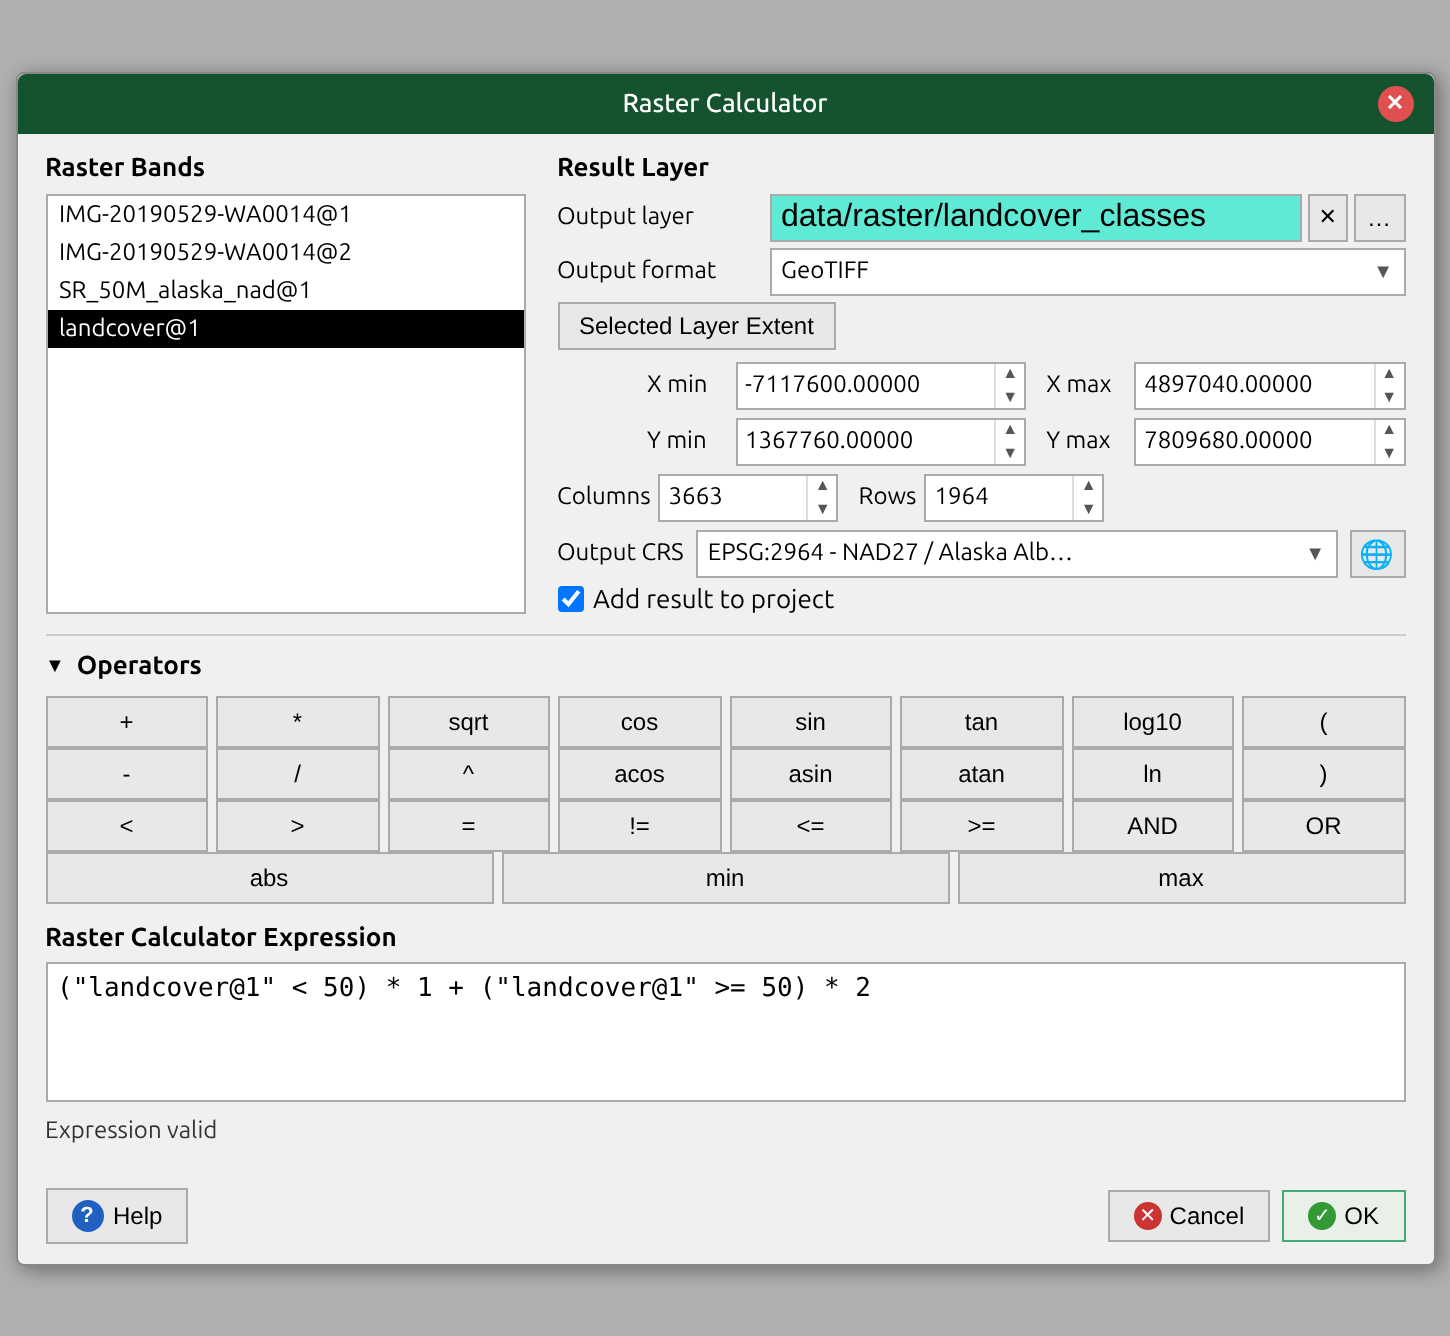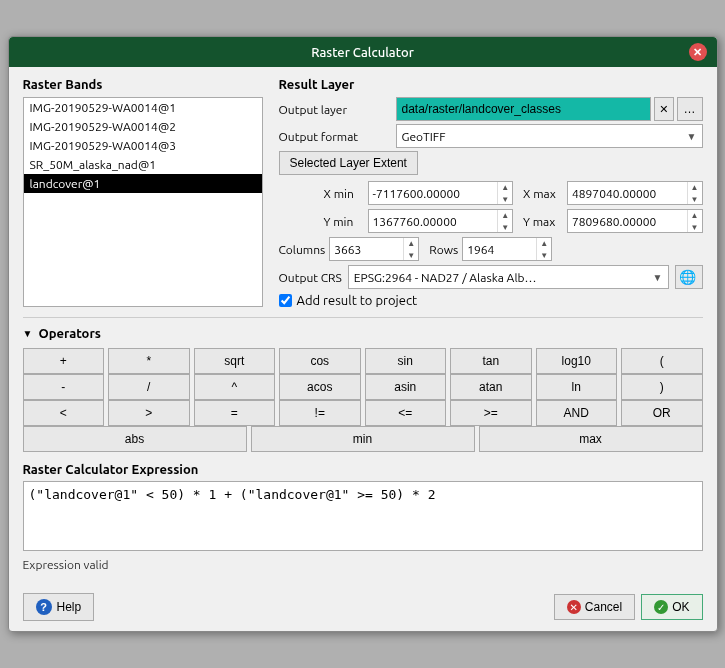--- a/index.html
+++ b/index.html
@@ -81,43 +81,43 @@
       cursor: pointer;
       white-space: nowrap;
     }
     .raster-bands-list li.selected {
       background: #000000;
       color: white;
     }
     .form-row {
       display: flex;
       align-items: center;
-      gap: 17px;
+      gap: 6px;
       margin-bottom: 3px;
     }
     .form-label {
       width: 100px;
       font-size: 12px;
       flex-shrink: 0;
     }
     .form-label-sm {
       font-size: 12px;
       flex-shrink: 0;
     }
     .output-layer-row {
       display: flex;
       align-items: center;
       gap: 3px;
     }
     .output-layer-input {
       flex: 1;
       border: 1px solid #aaa;
-      background: #14b8a6;
+      background: #5eead4;
       padding: 2px 5px;
-      font-size: 12px;
+      font-size: 16px;
       height: 24px;
     }
     .clear-btn {
       border: 1px solid #aaa;
       background: #e8e8e8;
       height: 24px;
       padding: 0 4px;
       cursor: pointer;
       font-size: 11px;
     }
@@ -386,21 +386,20 @@
   </div>
 
   <div class="dialog-body">
     <div class="top-section">
 
       <div class="left-panel">
         <div class="section-title">Raster Bands</div>
         <ul class="raster-bands-list">
           <li>IMG-20190529-WA0014@1</li>
           <li>IMG-20190529-WA0014@2</li>
-          <li>IMG-20190529-WA0014@3</li>
           <li>SR_50M_alaska_nad@1</li>
           <li class="selected">landcover@1</li>
         </ul>
       </div>
 
       <div class="right-panel">
         <div class="section-title">Result Layer</div>
 
         
         <div class="form-row">

